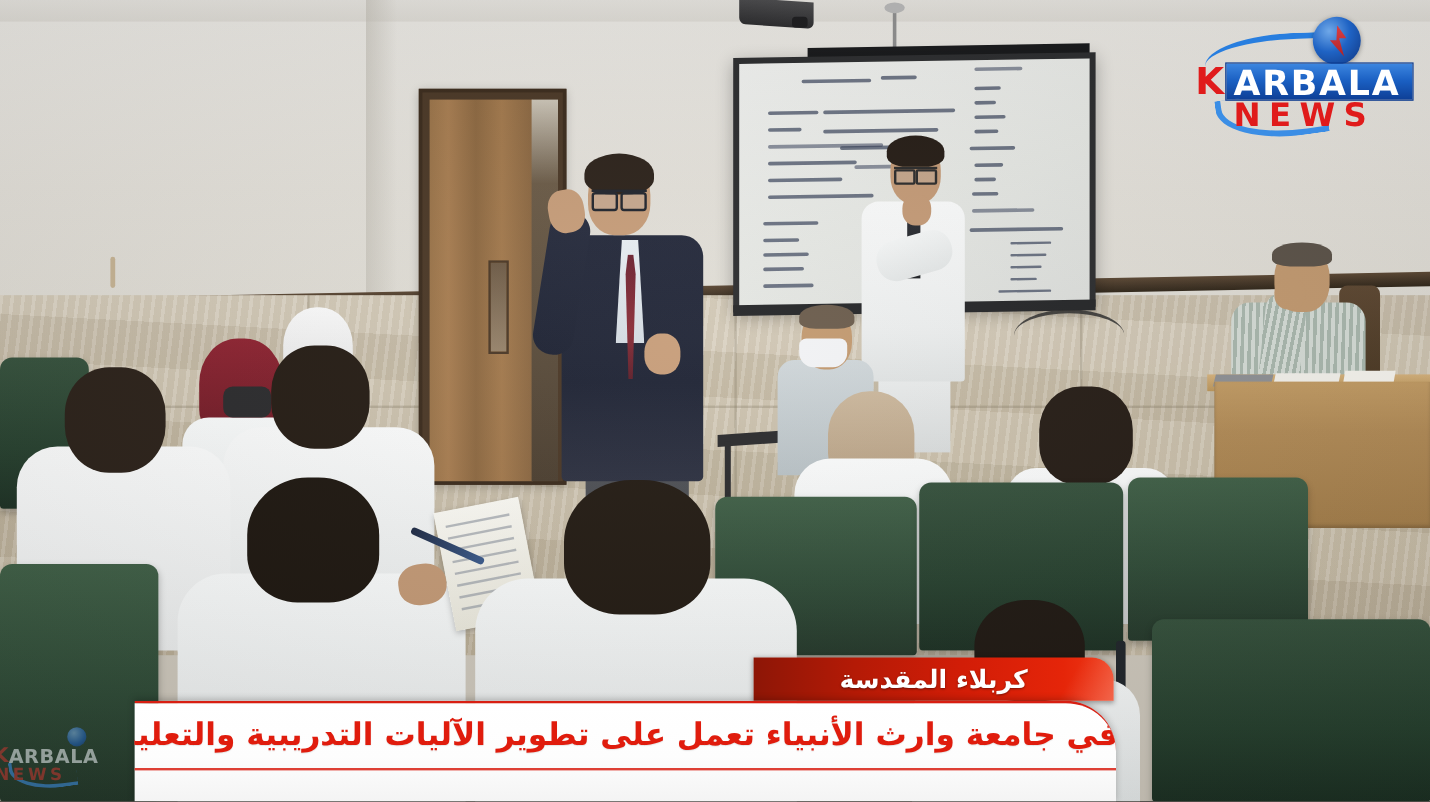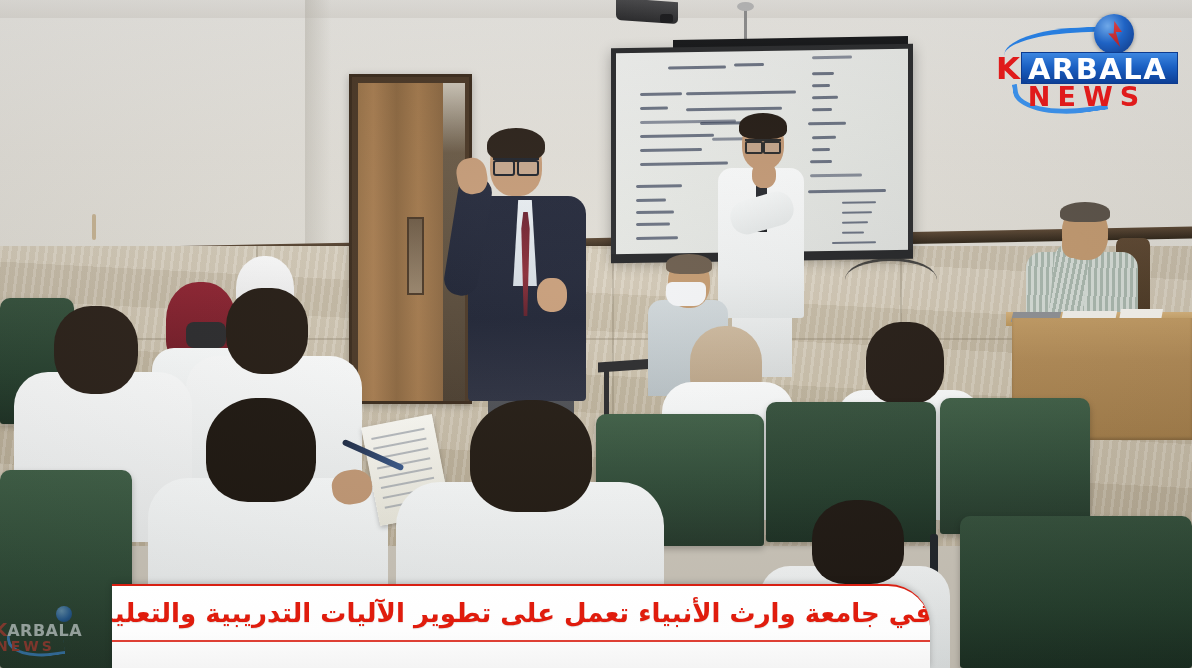--- a/index.html
+++ b/index.html
@@ -651,18 +651,21 @@
     <div class="wm-globe"></div>
     <div class="wm-swoosh"></div>
     <div class="wm-row1">
       <span class="wm-k">K</span>
       <span class="wm-arbala">ARBALA</span>
     </div>
     <div class="wm-row2">NEWS</div>
   </div>
 
   <div class="lower-third">
+    <div class="loc-tab">
+      <span class="loc-text">كربلاء المقدسة</span>
+    </div>
     <div class="ticker">
       <span class="headline">كلية الطب في جامعة وارث الأنبياء تعمل على تطوير الآليات التدريبية والتعليمية لطلبتها</span>
     </div>
   </div>
 
 </div>
 
 </body></html>

